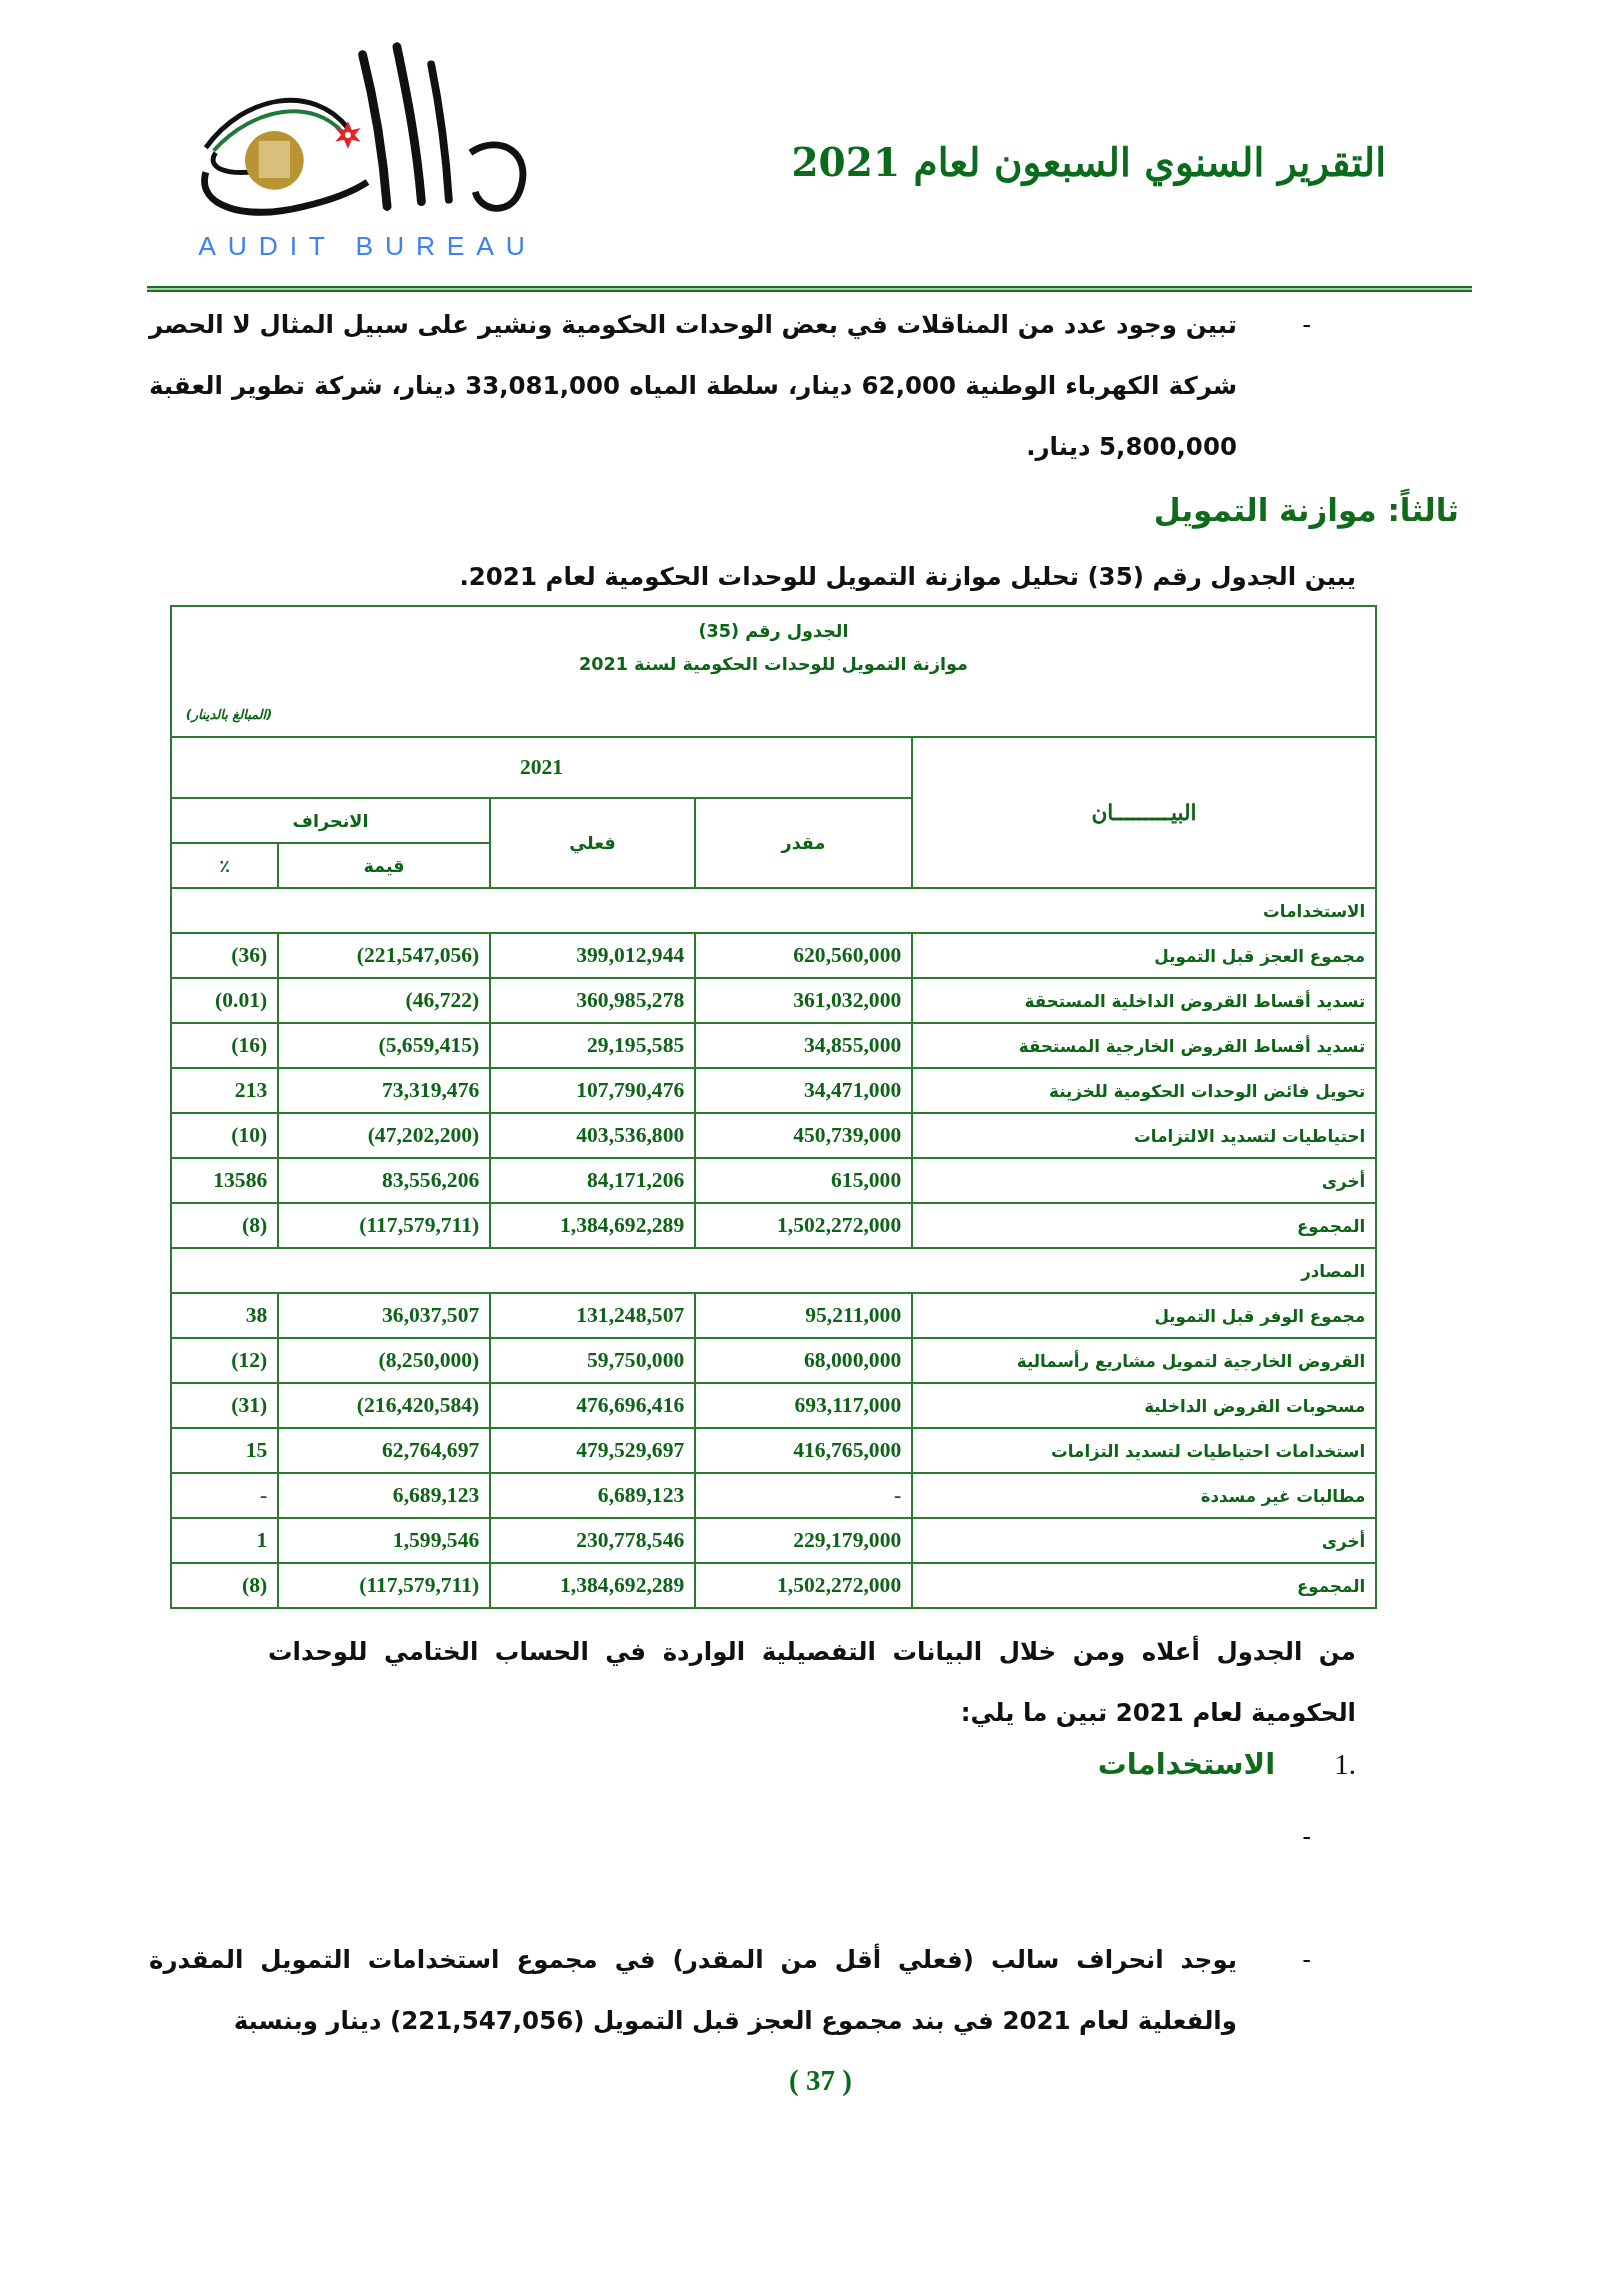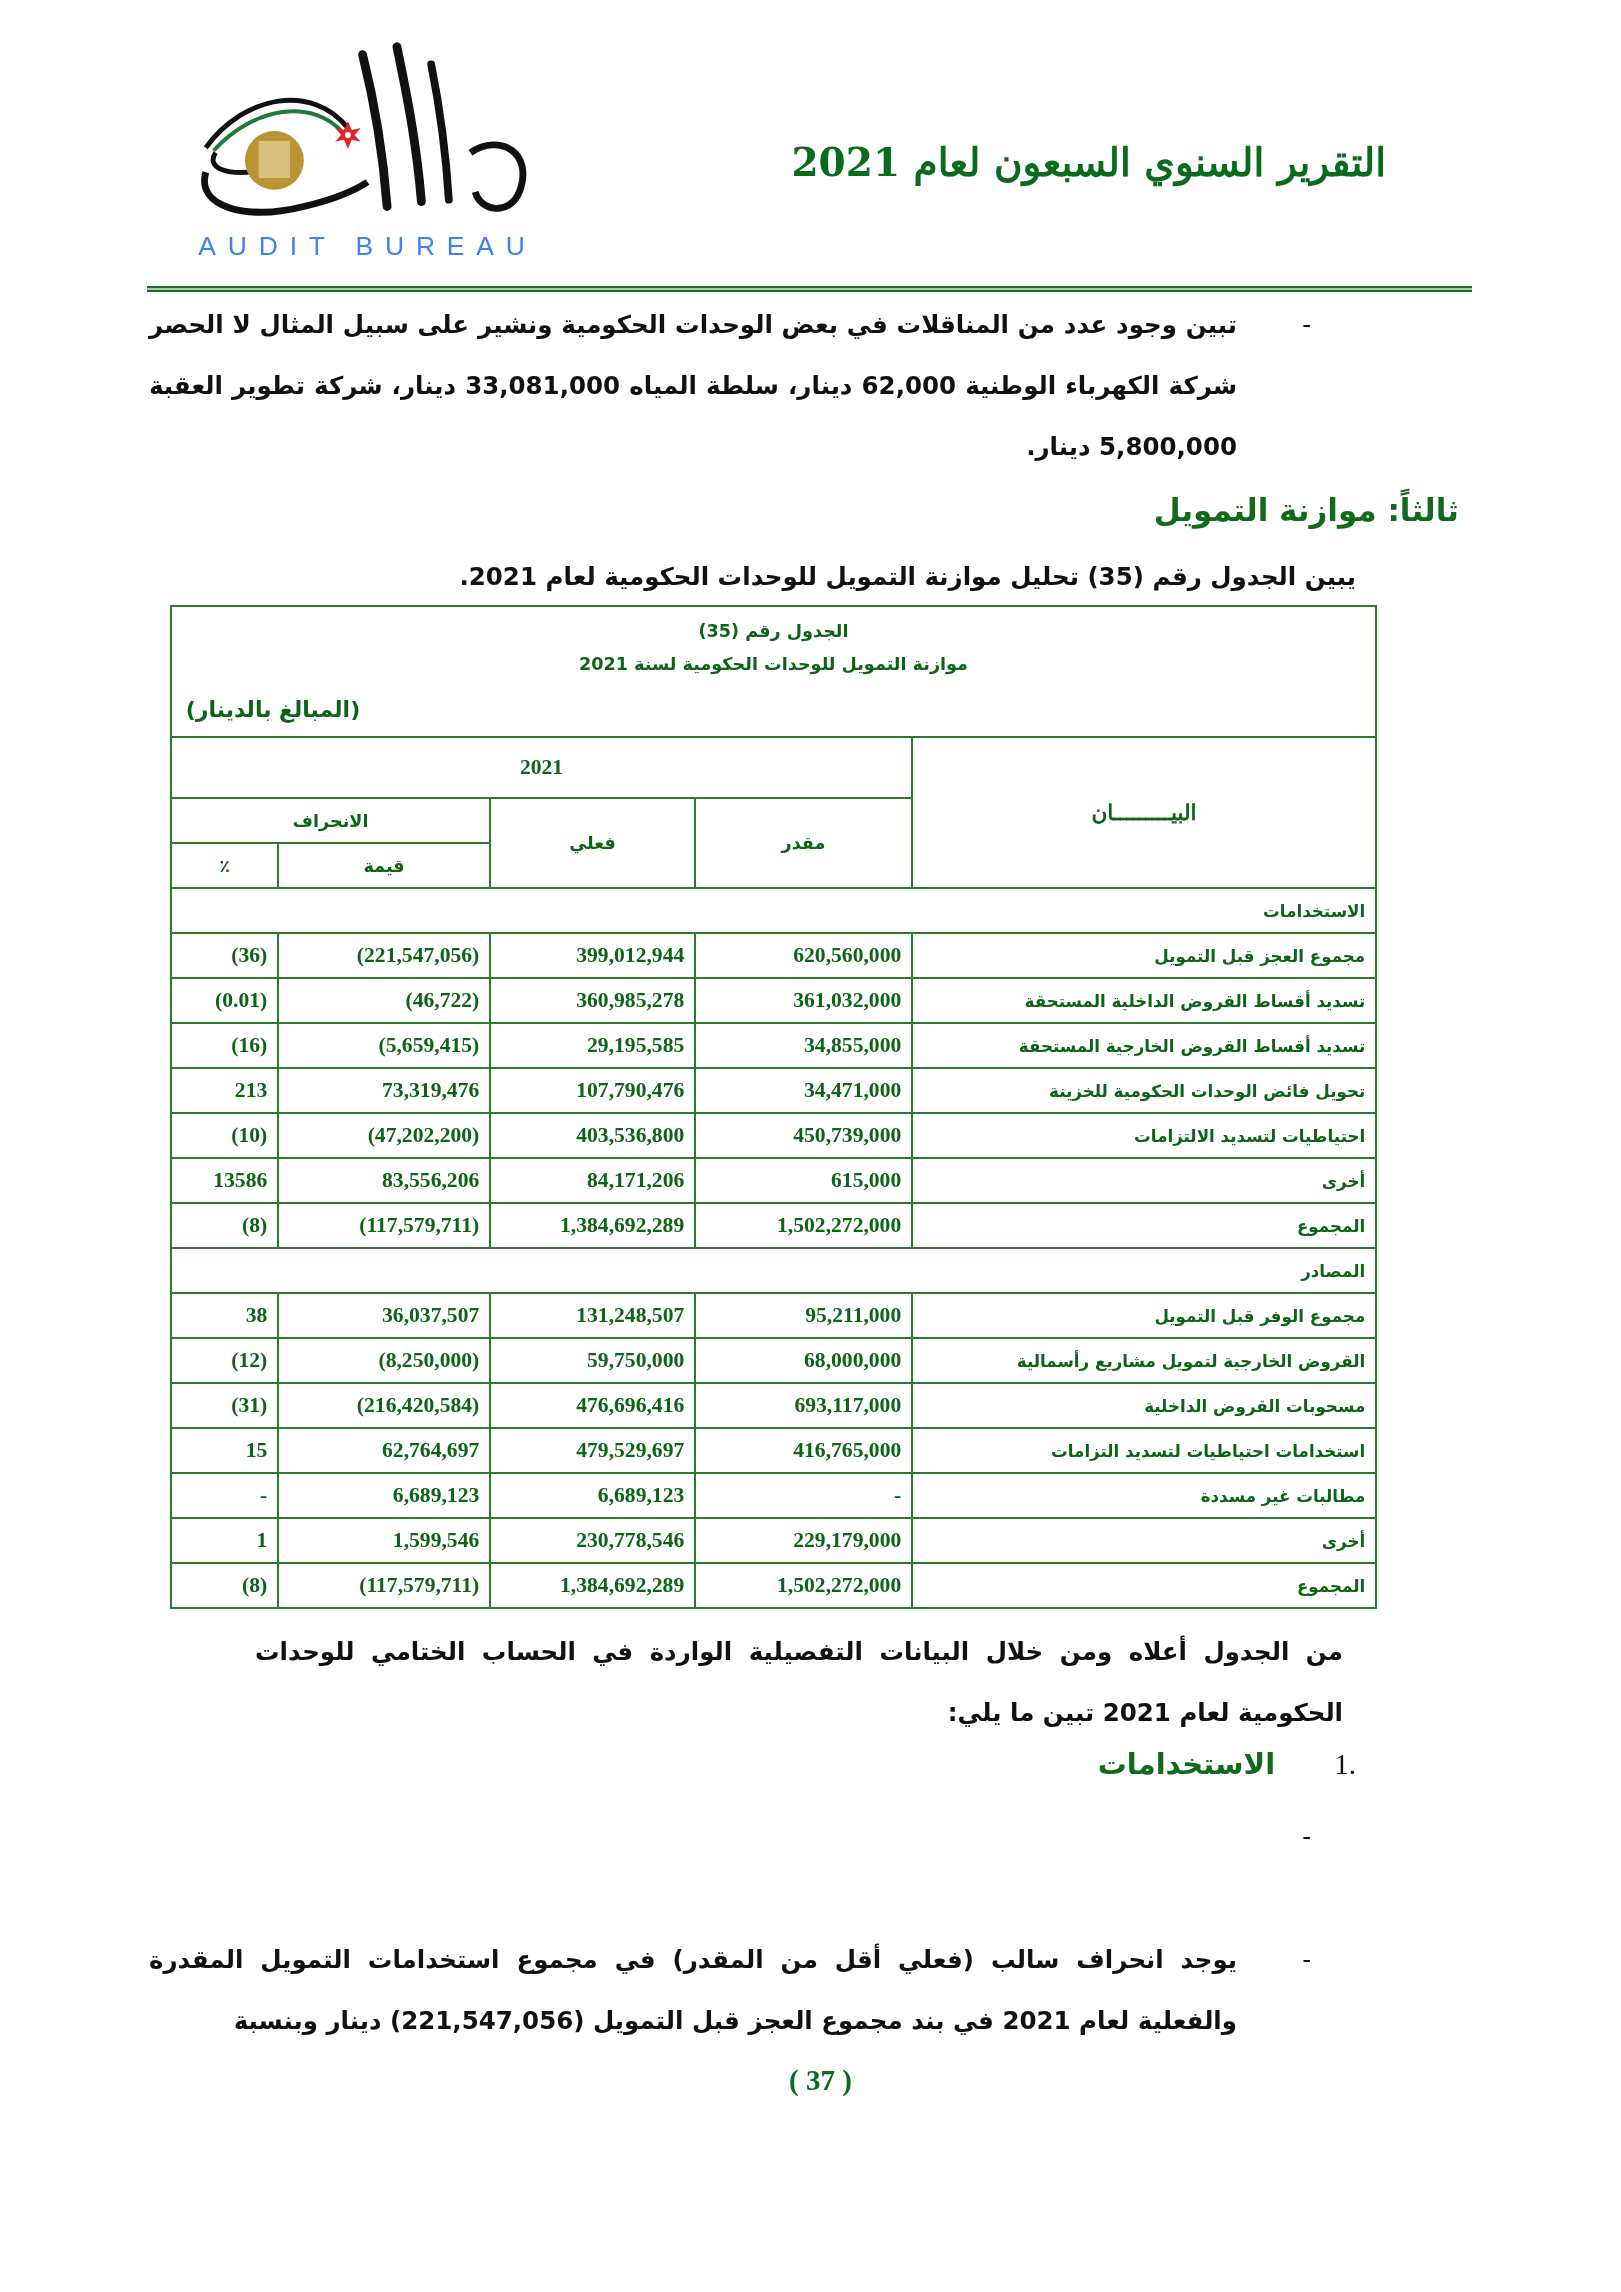--- a/index.html
+++ b/index.html
@@ -25,21 +25,21 @@
                     font-size: 31px; }
 
     
     .tbl-wrap { position: absolute; left: 170px; top: 605px; width: 1204px; }
     table.budget { width: 1204px; border-collapse: collapse; direction: rtl; table-layout: fixed; }
     table.budget td, table.budget th { border: 2px solid #2c7a2f; padding: 0 9.8px; color: #0d6316;
                                        font-weight: bold; }
     .cap-cell { height: 129px; position: relative; text-align: center; vertical-align: top; }
     .cap-1 { font-size: 17.6px; margin-top: 13.7px; }
     .cap-2 { font-size: 17.6px; margin-top: 13.7px; }
-    .cap-unit { position: absolute; left: 13.7px; bottom: 13.7px; font-size: 22px; }
+    .cap-unit { position: absolute; left: 13.7px; bottom: 13.7px; font-size: 13px; font-style: italic; }
     .hdr { text-align: center; font-size: 17.6px; margin-left: 24px; }
     .year-row td { height: 59px; font-family: "Liberation Serif", serif; font-size: 21.6px; }
     .sub-row td { height: 43px; }
     .sub2-row td { height: 43px; }
     .section-row td { height: 43px; text-align: right; font-size: 16.7px; }
     .data-row td { height: 43px; font-size: 16.7px; }
     .data-row td.label { text-align: right; }
     .data-row td.val { text-align: left; direction: ltr; font-family: "Liberation Serif", serif;
                        font-size: 21.6px; text-align: right; padding-right: 9.8px; }
     .thick-top td { border-top: 3.9px solid #1d5e22; }
@@ -216,21 +216,21 @@
       <td class="label">المجموع</td>
       <td class="val">1,502,272,000</td>
       <td class="val">1,384,692,289</td>
       <td class="val">(117,579,711)</td>
       <td class="val">(8)</td>
     </tr>
   </tbody>
     </table>
 </div>
 
-<div class="para" style="right:278px; top:1621px; width:1088px;">من الجدول أعلاه ومن خلال البيانات التفصيلية الواردة في الحساب الختامي للوحدات الحكومية لعام 2021 تبين ما يلي:</div>
+<div class="para" style="right:265px; top:1621px; width:1088px;">من الجدول أعلاه ومن خلال البيانات التفصيلية الواردة في الحساب الختامي للوحدات الحكومية لعام 2021 تبين ما يلي:</div>
 
 <div class="section-head" style="right:265px; top:1747px; font-size:29px;">
   <span style="font-family:'Liberation Serif',serif; font-weight:normal; color:#111; margin-left:49px;">.1</span>
   <span>الاستخدامات</span>
 </div>
 
 <div class="para" style="right:384px; top:1806px; width:1088px;">
   <span class="dash">-</span>
 </div>
 

